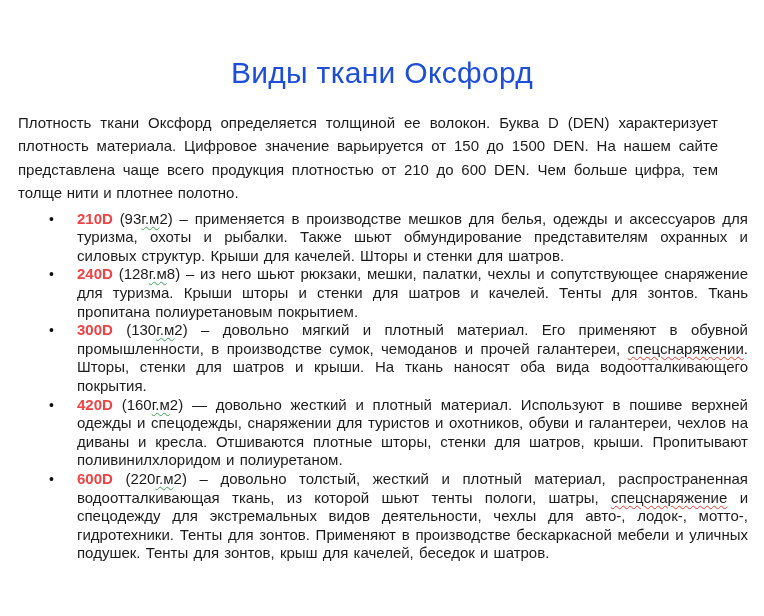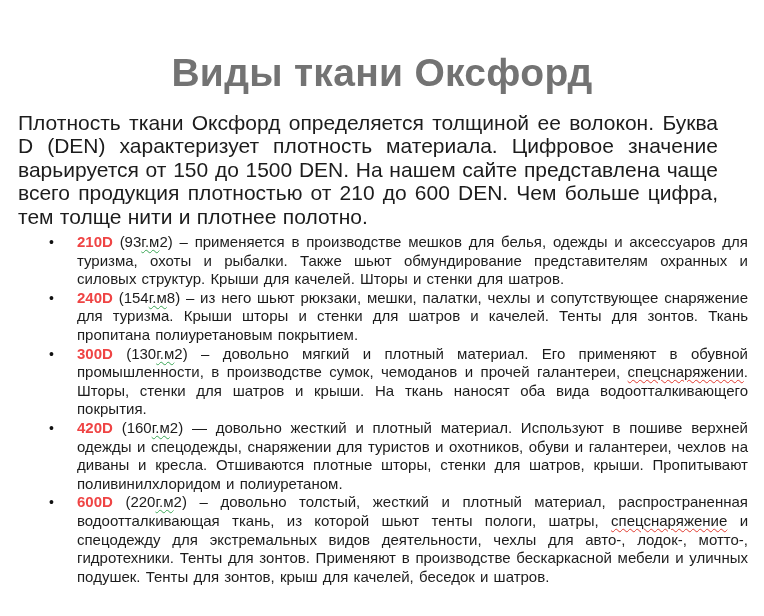--- a/index.html
+++ b/index.html
@@ -10,29 +10,29 @@
   body {
     width: 764px;
     height: 616px;
     overflow: hidden;
     font-family: "Liberation Sans", sans-serif;
     color: #1c1c1c;
   }
   .page-title {
     margin: 56px 0 0 0;
     text-align: center;
-    font-size: 39px;
+    font-size: 30px;
     line-height: 34px;
-    font-weight: bold;
+    font-weight: normal;
     letter-spacing: 0.3px;
-    color: #737373;
+    color: #1d4ed8;
   }
   .intro {
     margin: 21px 46px 0 18px;
-    font-size: 21px;
+    font-size: 15px;
     line-height: 23.4px;
     text-align: justify;
     word-spacing: 0.5px;
   }
   .fabric-list {
     margin: 5px 0 0 0;
     width: 748px;
     box-sizing: border-box;
     padding: 0 0 0 77px;
     list-style: none;
@@ -73,17 +73,17 @@
 </style>
 </head>
 <body>
 
 <h1 class="page-title">Виды ткани Оксфорд</h1>
 
 <p class="intro">Плотность ткани Оксфорд определяется толщиной ее волокон. Буква D (DEN) характеризует плотность материала. Цифровое значение варьируется от 150 до 1500 DEN. На нашем сайте представлена чаще всего продукция плотностью от 210 до 600 DEN. Чем больше цифра, тем толще нити и плотнее полотно.</p>
 
 <ul class="fabric-list">
   <li class="fabric-item"><span class="bullet">•</span><span class="term">210D</span><span> (93</span><span class="sp-green">г.м</span><span>2) – применяется в производстве мешков для белья, одежды и аксессуаров для туризма, охоты и рыбалки. Также шьют обмундирование представителям охранных и силовых структур. Крыши для качелей. Шторы и стенки для шатров.</span><span class="sp-red"></span><span></span></li>
-  <li class="fabric-item"><span class="bullet">•</span><span class="term">240D</span><span> (154</span><span class="sp-green">г.м</span><span>8) – из него шьют рюкзаки, мешки, палатки, чехлы и сопутствующее снаряжение для туризма. Крыши шторы и стенки для шатров и качелей. Тенты для зонтов. Ткань пропитана полиуретановым покрытием.</span><span class="sp-red"></span><span></span></li>
+  <li class="fabric-item"><span class="bullet">•</span><span class="term">240D</span><span> (128</span><span class="sp-green">г.м</span><span>8) – из него шьют рюкзаки, мешки, палатки, чехлы и сопутствующее снаряжение для туризма. Крыши шторы и стенки для шатров и качелей. Тенты для зонтов. Ткань пропитана полиуретановым покрытием.</span><span class="sp-red"></span><span></span></li>
   <li class="fabric-item"><span class="bullet">•</span><span class="term">300D</span><span> (130</span><span class="sp-green">г.м</span><span>2) – довольно мягкий и плотный материал. Его применяют в обувной промышленности, в производстве сумок, чемоданов и прочей галантереи, </span><span class="sp-red">спецснаряжении</span><span>. Шторы, стенки для шатров и крыши. На ткань наносят оба вида водоотталкивающего покрытия.</span></li>
   <li class="fabric-item"><span class="bullet">•</span><span class="term">420D</span><span> (160</span><span class="sp-green">г.м</span><span>2) — довольно жесткий и плотный материал. Используют в пошиве верхней одежды и спецодежды, снаряжении для туристов и охотников, обуви и галантереи, чехлов на диваны и кресла. Отшиваются плотные шторы, стенки для шатров, крыши. Пропитывают поливинилхлоридом и полиуретаном.</span><span class="sp-red"></span><span></span></li>
   <li class="fabric-item"><span class="bullet">•</span><span class="term">600D</span><span> (220</span><span class="sp-green">г.м</span><span>2) – довольно толстый, жесткий и плотный материал, распространенная водоотталкивающая ткань, из которой шьют тенты пологи, шатры, </span><span class="sp-red">спецснаряжение</span><span> и спецодежду для экстремальных видов деятельности, чехлы для авто-, лодок-, мотто-, гидротехники. Тенты для зонтов. Применяют в производстве бескаркасной мебели и уличных подушек. Тенты для зонтов, крыш для качелей, беседок и шатров.</span></li>
 </ul>
 
 </body></html>

